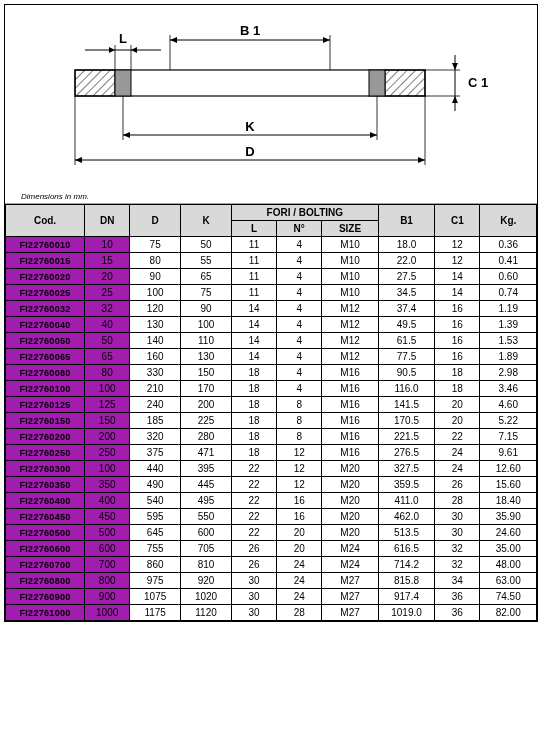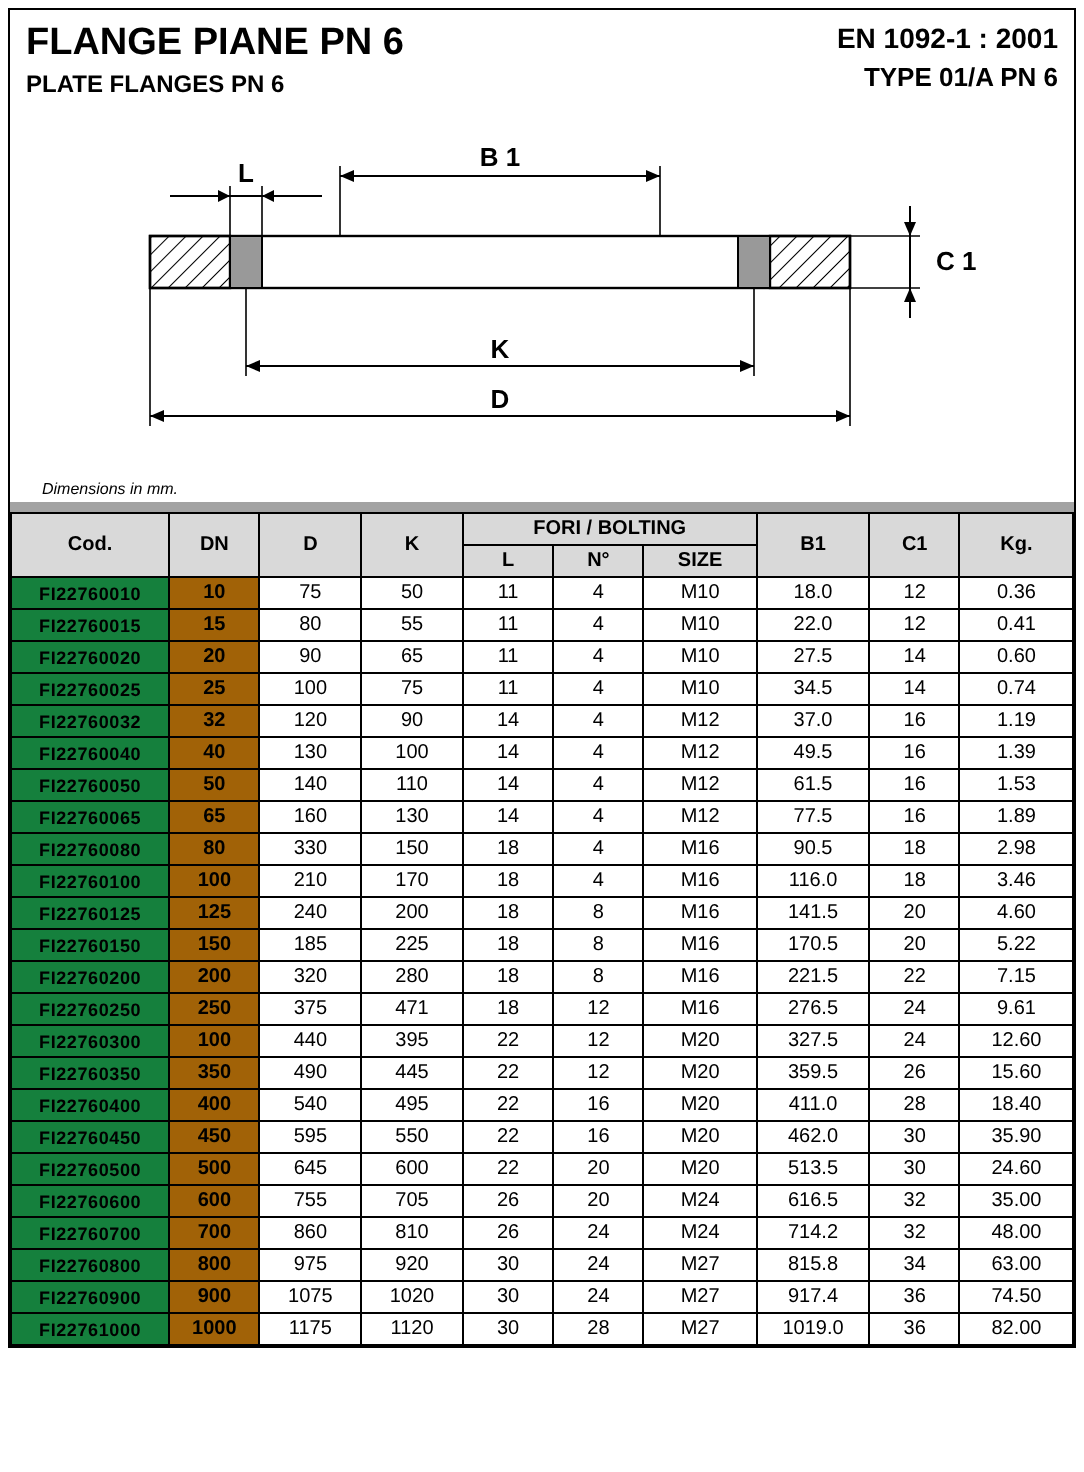--- a/index.html
+++ b/index.html
@@ -37,21 +37,21 @@
     font-size: 14px;
   }
   .header-right .std2 {
     font-weight: bold;
     font-size: 13px;
     margin-top: 4px;
   }
   .diagram-area {
     height: 198px;
     position: relative;
-    border-bottom: 5px solid #a3a3a3;
+    border-bottom: 1px solid #a3a3a3;
   }
   .dimnote {
     position: absolute;
     left: 16px;
     bottom: 2px;
     font-size: 8px;
     font-style: italic;
   }
   svg { display: block; }
   table {
@@ -67,53 +67,43 @@
     overflow: hidden;
     white-space: nowrap;
   }
   th {
     background: #d9d9d9;
     font-weight: bold;
   }
   td.codcell {
     font-size: 9px;
     font-weight: bold;
-    background: #15803d;
+    background: #a21caf;
     letter-spacing: 0.3px;
   }
   td.dncell {
-    font-weight: bold;
-    background: #a16207;
+    font-weight: normal;
+    background: #a21caf;
   }
   col.c-cod { width: 14%; }
   col.c-dn  { width: 8%; }
   col.c-d   { width: 9%; }
   col.c-k   { width: 9%; }
   col.c-l   { width: 8%; }
   col.c-n   { width: 8%; }
   col.c-sz  { width: 10%; }
   col.c-b1  { width: 10%; }
   col.c-c1  { width: 8%; }
   col.c-kg  { width: 10%; }
 </style>
 </head>
 <body>
 
 <div class="page">
 
-  <div class="header">
-    <div class="header-left">
-      <div class="title1">FLANGE PIANE PN 6</div>
-      <div class="title2">PLATE FLANGES PN 6</div>
-    </div>
-    <div class="header-right">
-      <div class="std1">EN 1092-1 : 2001</div>
-      <div class="std2">TYPE 01/A PN 6</div>
-    </div>
-  </div>
 
   <div class="diagram-area">
     <svg width="530" height="190" viewBox="0 0 530 190">
       <defs>
         <pattern id="hatch" patternUnits="userSpaceOnUse" width="6" height="6" patternTransform="rotate(45)">
           <line x1="0" y1="0" x2="0" y2="6" stroke="#000" stroke-width="1"></line>
         </pattern>
       </defs>
 
       <rect x="70" y="65" width="350" height="26" fill="#fff" stroke="#000" stroke-width="1.2"></rect>
@@ -246,21 +236,21 @@
           <td>0.74</td>
         </tr>
         <tr>
           <td class="codcell">FI22760032</td>
           <td class="dncell">32</td>
           <td>120</td>
           <td>90</td>
           <td>14</td>
           <td>4</td>
           <td>M12</td>
-          <td>37.0</td>
+          <td>37.4</td>
           <td>16</td>
           <td>1.19</td>
         </tr>
         <tr>
           <td class="codcell">FI22760040</td>
           <td class="dncell">40</td>
           <td>130</td>
           <td>100</td>
           <td>14</td>
           <td>4</td>

